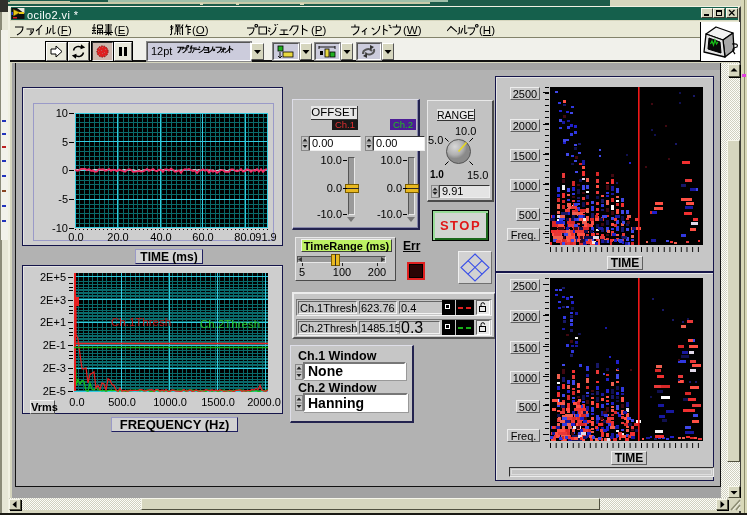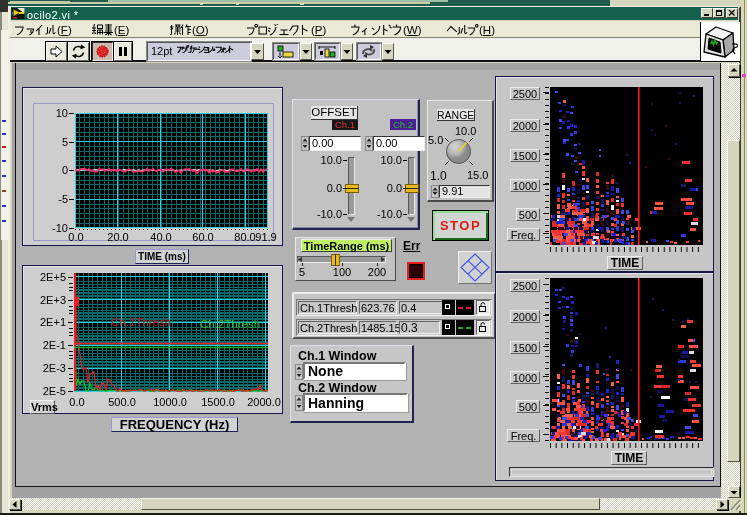--- a/index.html
+++ b/index.html
@@ -319,21 +319,21 @@
 <div style="position:absolute;left:36px;top:222px;width:32px;height:12px;font-size:11px;text-align:right;color:#000;">-10</div>
 <div style="position:absolute;left:69px;top:228px;width:5px;height:1px;background:#000;"></div>
 <div style="position:absolute;left:62px;top:231px;width:28px;height:11px;font-size:11px;text-align:center;color:#000;">0.0</div>
 <div style="position:absolute;left:104px;top:231px;width:28px;height:11px;font-size:11px;text-align:center;color:#000;">20.0</div>
 <div style="position:absolute;left:147px;top:231px;width:28px;height:11px;font-size:11px;text-align:center;color:#000;">40.0</div>
 <div style="position:absolute;left:189px;top:231px;width:28px;height:11px;font-size:11px;text-align:center;color:#000;">60.0</div>
 <div style="position:absolute;left:231px;top:231px;width:28px;height:11px;font-size:11px;text-align:center;color:#000;">80.0</div>
 <div style="position:absolute;left:252px;top:231px;width:28px;height:11px;font-size:11px;text-align:center;color:#000;">91.9</div>
 <div style="position:absolute;left:75px;top:229px;width:193px;height:1px;background-image:linear-gradient(90deg,#000 1px,transparent 1px);background-size:4px 1px;"></div>
 <div style="position:absolute;left:135px;top:249px;width:70px;height:15px;">
-    <div class="lbl" style="left:0;top:0;width:54px;height:15px;font-size:10px;line-height:14px;">TIME (ms)</div>
+    <div class="lbl" style="left:0;top:0;width:68px;height:15px;font-size:12px;line-height:14px;">TIME (ms)</div>
   </div>
 <div style="position:absolute;left:22px;top:265px;width:261px;height:149px;background:#cecece;border:1px solid #15154a;box-shadow:inset 1px 1px 0 #e4e4e4;"></div>
 <div style="position:absolute;left:74px;top:273px;width:194px;height:119px;">
     <svg width="194" height="119" shape-rendering="crispEdges" style="position:absolute;left:0;top:0">
       <rect width="194" height="119" fill="#000"></rect>
       <line x1="0.0" y1="0" x2="0.0" y2="119" stroke="#0a6a6a"></line>
       <line x1="4.7" y1="0" x2="4.7" y2="119" stroke="#0a6a6a"></line>
       <line x1="9.4" y1="0" x2="9.4" y2="119" stroke="#0a6a6a"></line>
       <line x1="14.1" y1="0" x2="14.1" y2="119" stroke="#0a6a6a"></line>
       <line x1="18.8" y1="0" x2="18.8" y2="119" stroke="#0a6a6a"></line>
@@ -533,21 +533,21 @@
     <circle cx="18.5" cy="18.5" r="12" fill="url(#kg)"></circle>
     <circle cx="18.5" cy="18.5" r="12" fill="none" stroke="#555" stroke-width="1"></circle>
     <line x1="18.5" y1="18.5" x2="26.5" y2="9.5" stroke="#e8d820" stroke-width="1.6"></line>
     <line x1="5" y1="5" x2="8.5" y2="8.5" stroke="#000"></line>
     <line x1="29.5" y1="8.5" x2="33" y2="5" stroke="#000"></line>
     <line x1="5" y1="32" x2="8.5" y2="28.5" stroke="#000"></line>
     <line x1="29.5" y1="28.5" x2="33" y2="32" stroke="#000"></line>
   </svg>
 <div style="position:absolute;left:428px;top:134px;width:20px;height:11px;font-size:11px;color:#000;">5.0</div>
 <div style="position:absolute;left:455px;top:125px;width:26px;height:11px;font-size:11px;color:#000;">10.0</div>
-<div style="position:absolute;left:430px;top:169px;width:20px;height:11px;font-size:12px;color:#000;">1.0</div>
+<div style="position:absolute;left:430px;top:169px;width:20px;height:11px;font-size:10px;color:#000;font-weight:bold;">1.0</div>
 <div style="position:absolute;left:467px;top:169px;width:26px;height:11px;font-size:11px;color:#000;">15.0</div>
 <div style="position:absolute;left:431px;top:185px;width:8px;height:13px;background:#c6c6c6;border:1px solid #888;">
     <svg width="6" height="11" style="position:absolute;left:0;top:0">
       <polygon points="3,1.5 5.5,4.5 0.5,4.5" fill="#222"></polygon>
       <polygon points="3,9 5.5,6 0.5,6" fill="#222"></polygon>
       <line x1="0" y1="5" x2="8" y2="5" stroke="#888"></line>
     </svg>
   </div>
 <div style="position:absolute;left:439px;top:185px;width:51px;height:13px;background:#e4e4e4;border-top:1px solid #333;border-left:1px solid #333;border-right:1px solid #eee;border-bottom:1px solid #eee;font-size:11px;color:#000;line-height:11px;padding-left:2px;">9.91</div>
 <div style="position:absolute;left:432px;top:210px;width:57px;height:31px;background:#d2d6d2;border:1px solid #000;box-shadow:inset 2px 2px 0 #98dc98,inset -2px -2px 0 #1c691c;color:#e01818;font-weight:bold;font-size:13px;text-align:center;line-height:29px;letter-spacing:1.5px;">STOP</div>
@@ -590,21 +590,21 @@
   </div>
 <div style="position:absolute;left:476px;top:300px;width:14px;height:15px;background:#e8e8e8;border-top:1px solid #666;border-left:1px solid #666;border-right:1px solid #fff;border-bottom:1px solid #fff;">
     <svg width="12" height="13" style="position:absolute">
       <rect x="2.5" y="5.5" width="6" height="5" fill="none" stroke="#000"></rect>
       <path d="M4 5.5 V3.5 a1.8 1.8 0 0 1 3.6 0" fill="none" stroke="#000"></path>
     </svg>
   </div>
 <div style="position:absolute;left:296px;top:319px;width:196px;height:17px;border-top:1px solid #777;border-left:1px solid #777;border-right:1px solid #f2f2f2;border-bottom:1px solid #f2f2f2;"></div>
 <div style="position:absolute;left:298px;top:321px;width:59px;height:13px;background:#c6c6c6;border-top:1px solid #666;border-left:1px solid #666;border-right:1px solid #f2f2f2;border-bottom:1px solid #f2f2f2;font-size:11px;line-height:12px;padding-left:1px;color:#000;">Ch.2Thresh</div>
 <div style="position:absolute;left:359px;top:321px;width:38px;height:13px;background:#c6c6c6;border-top:1px solid #666;border-left:1px solid #666;border-right:1px solid #f2f2f2;border-bottom:1px solid #f2f2f2;font-size:11px;line-height:12px;padding-left:1px;color:#000;">1485.15</div>
-<div style="position:absolute;left:399px;top:321px;width:41px;height:13px;background:#c6c6c6;border-top:1px solid #666;border-left:1px solid #666;border-right:1px solid #f2f2f2;border-bottom:1px solid #f2f2f2;font-size:12px;line-height:12px;padding-left:1px;color:#000;">0.3</div>
+<div style="position:absolute;left:399px;top:321px;width:41px;height:13px;background:#c6c6c6;border-top:1px solid #666;border-left:1px solid #666;border-right:1px solid #f2f2f2;border-bottom:1px solid #f2f2f2;font-size:16px;line-height:12px;padding-left:1px;color:#000;">0.3</div>
 <div style="position:absolute;left:442px;top:320px;width:13px;height:15px;background:#000;">
     <div style="left:3px;top:4px;width:5px;height:5px;border:1px solid #fff;"></div>
   </div>
 <div style="position:absolute;left:456px;top:320px;width:18px;height:15px;background:#000;">
     <div style="left:2px;top:7px;width:5px;height:1.5px;background:#18b018"></div>
     <div style="left:10px;top:7px;width:5px;height:1.5px;background:#18b018"></div>
   </div>
 <div style="position:absolute;left:476px;top:320px;width:14px;height:15px;background:#e8e8e8;border-top:1px solid #666;border-left:1px solid #666;border-right:1px solid #fff;border-bottom:1px solid #fff;">
     <svg width="12" height="13" style="position:absolute">
       <rect x="2.5" y="5.5" width="6" height="5" fill="none" stroke="#000"></rect>

